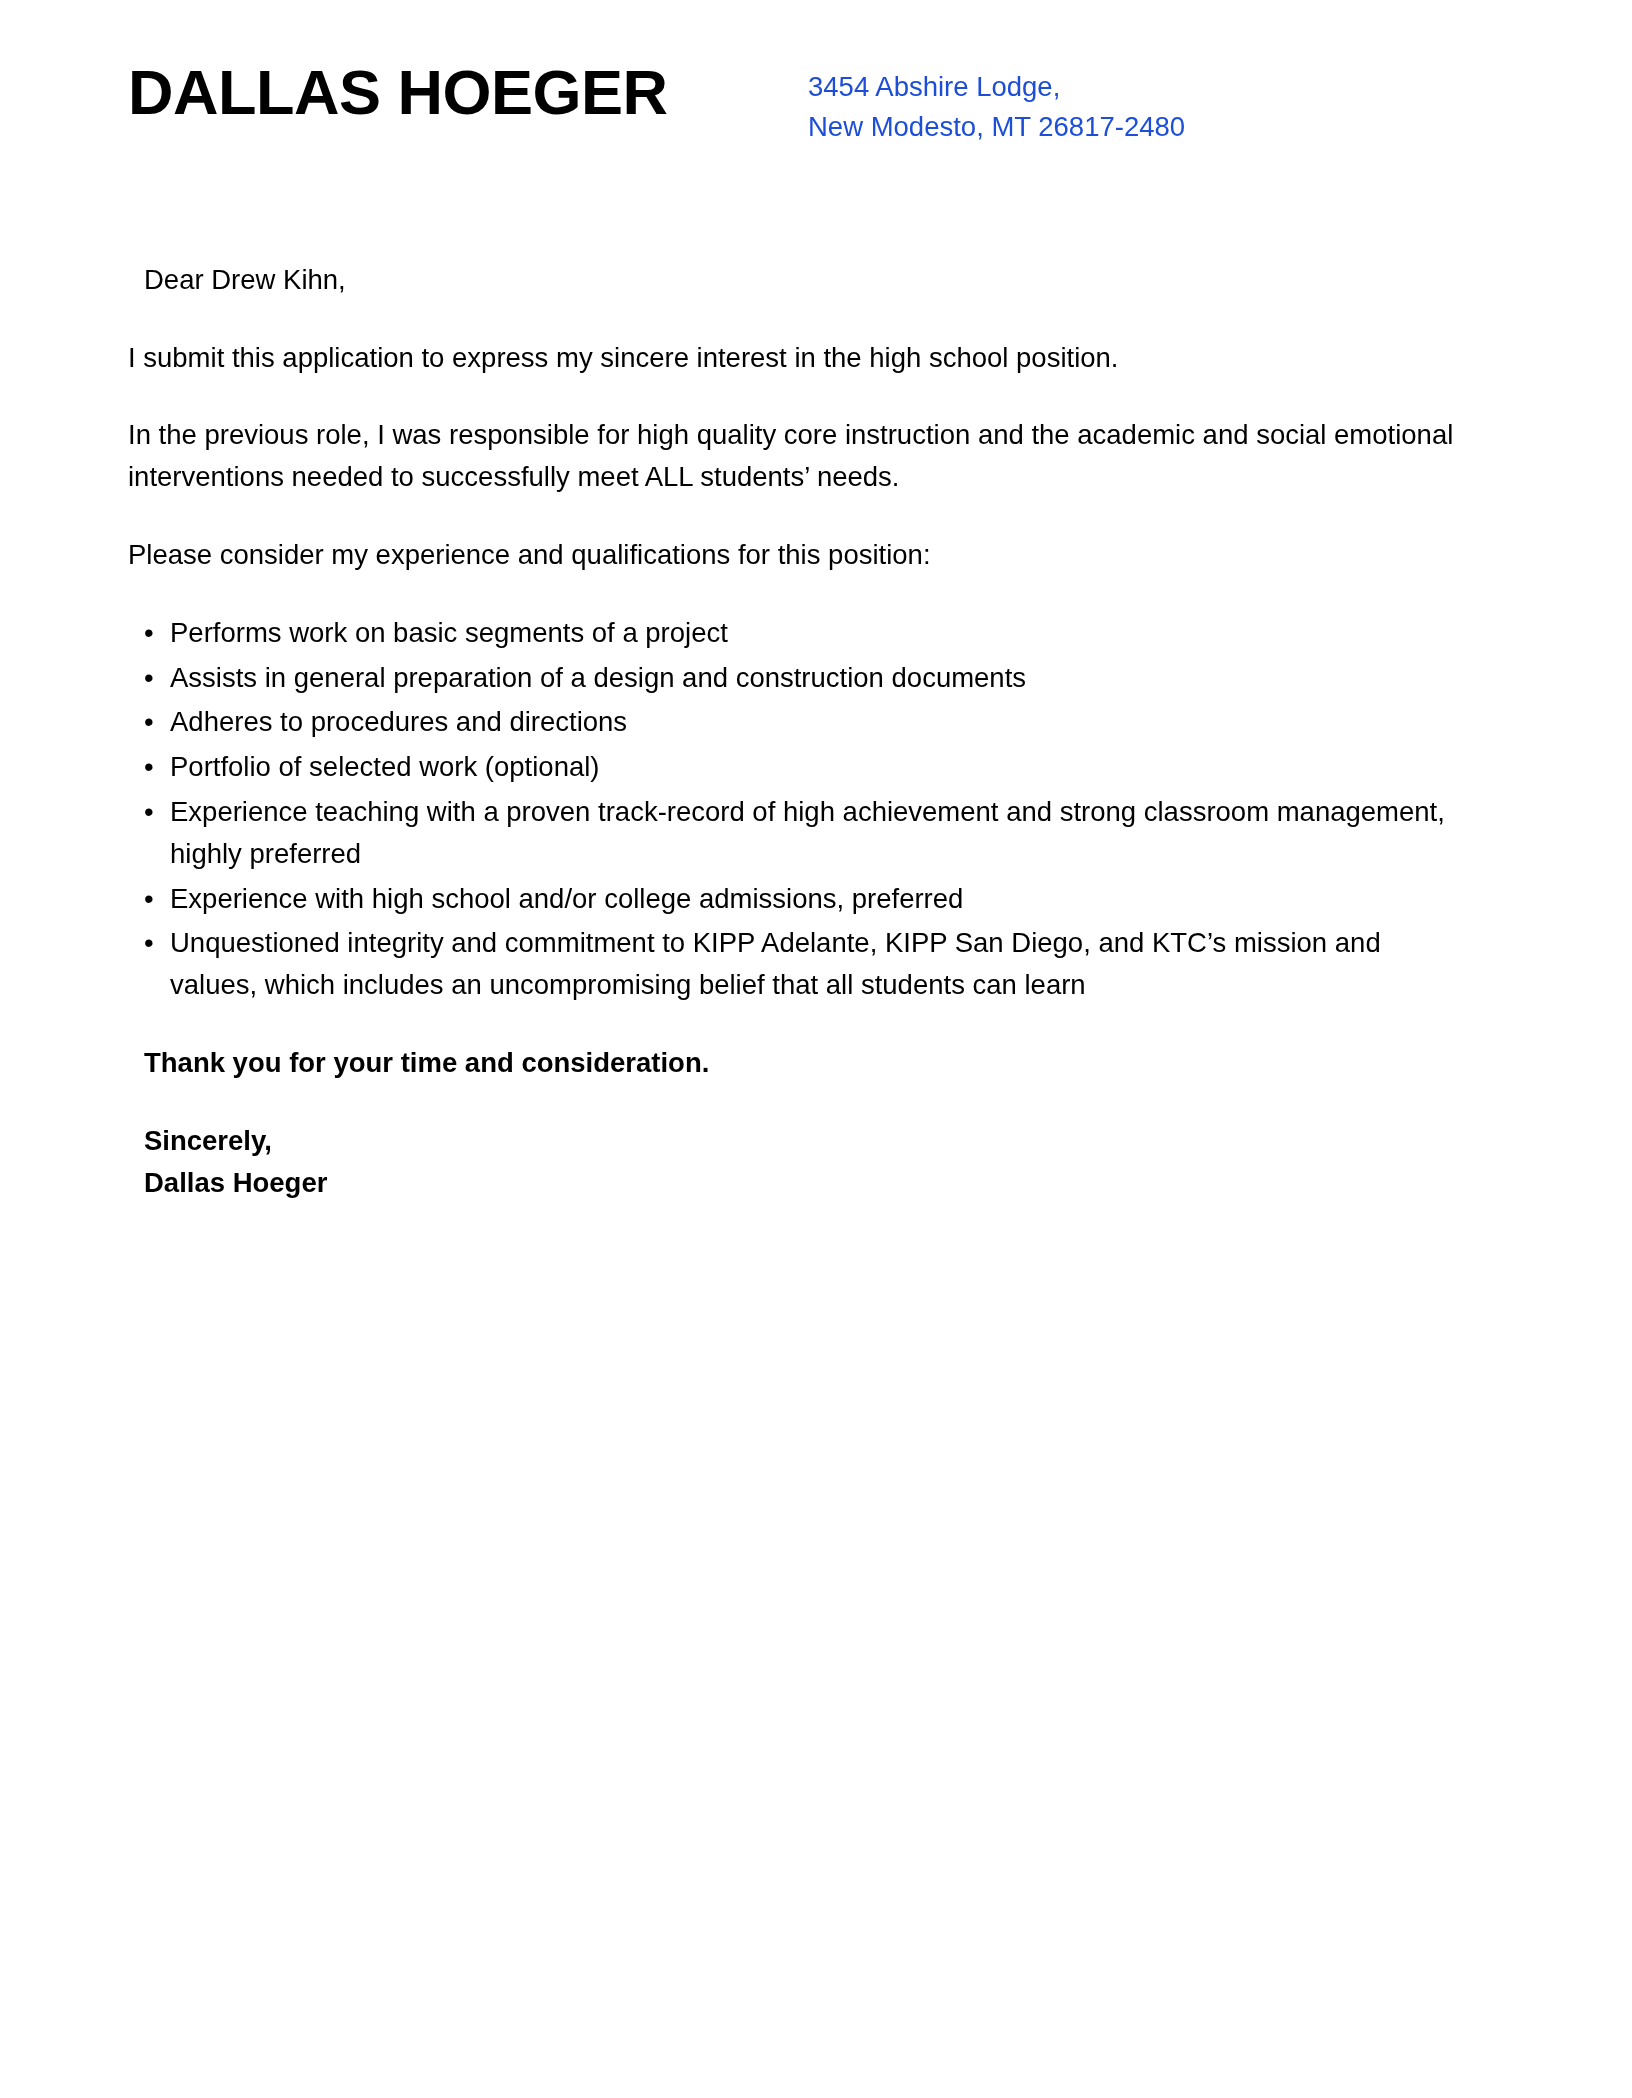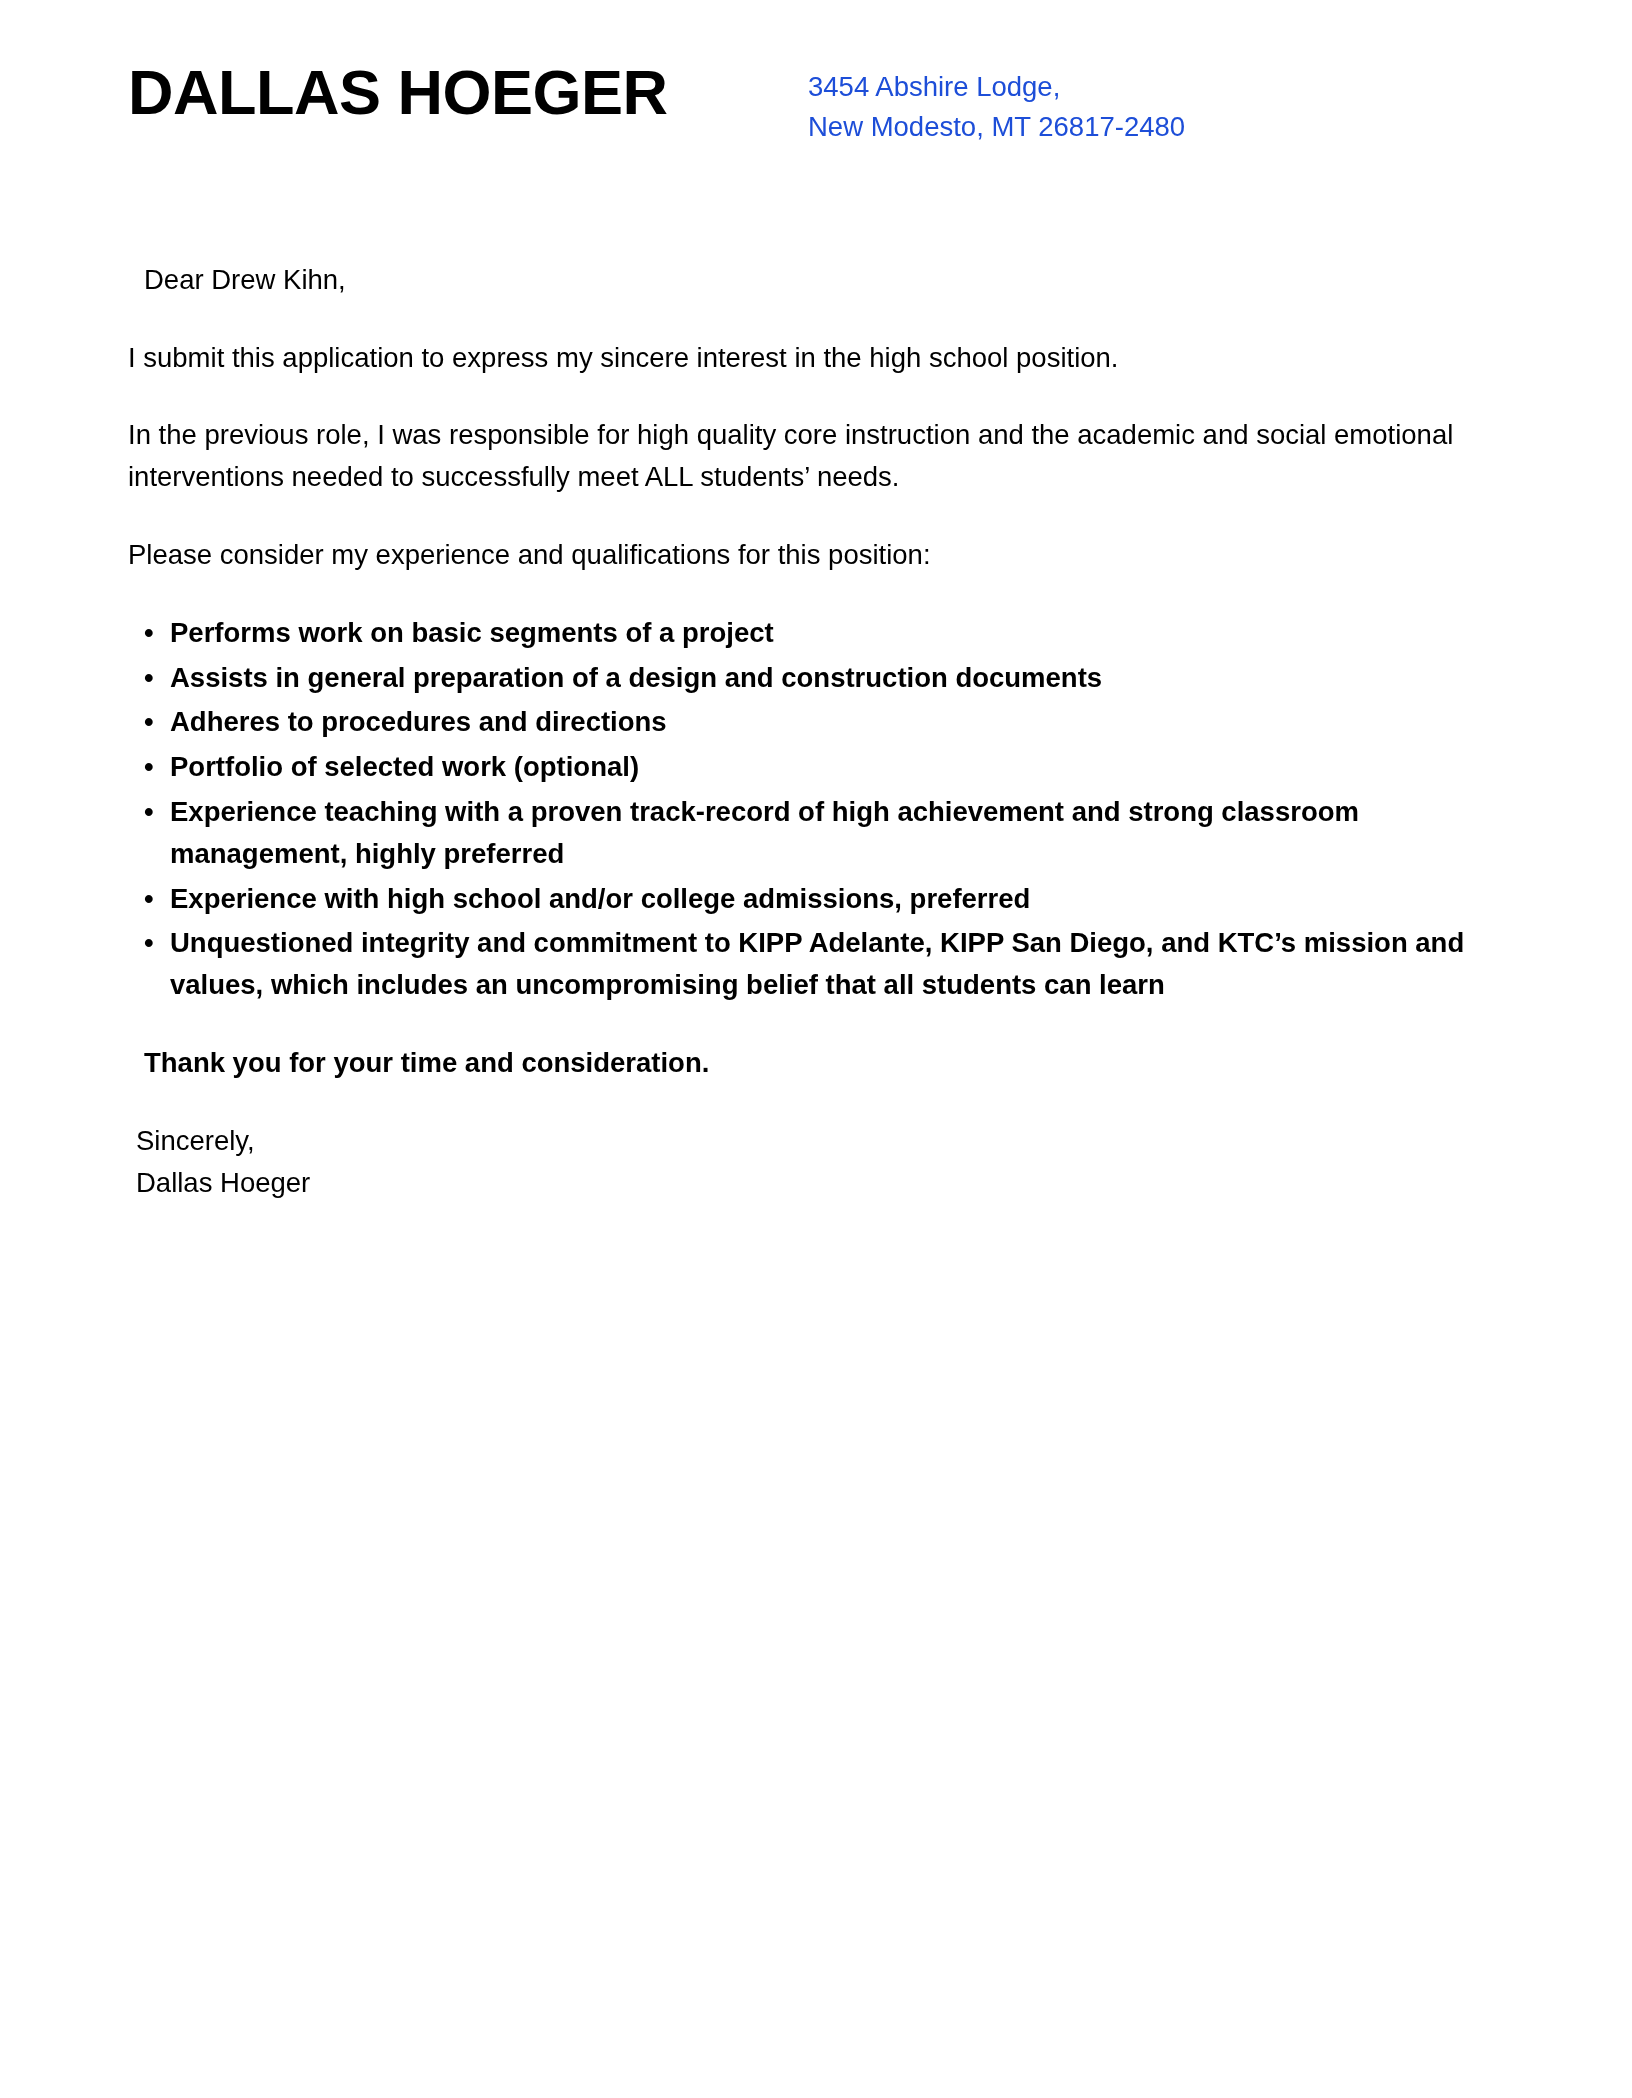--- a/index.html
+++ b/index.html
@@ -82,40 +82,40 @@
     margin: 0 0 36px 0;
     padding: 0;
     max-width: 1345px;
   }
 
   .qualifications-list li {
     position: relative;
     padding-left: 42px;
     margin: 0 0 3px 0;
     line-height: 1.52;
-    font-weight: bold;
   }
 
   .qualifications-list li::before {
     content: "\2022";
     position: absolute;
     left: 16px;
     top: 0;
     font-size: 27.5px;
     line-height: 1.52;
     color: #000000;
   }
 
   .closing-thanks {
     font-weight: 700;
     margin: 0 0 36px 16px;
   }
 
   .signature-block {
-    margin: 8px;
+    margin: 16px;
+    font-weight: bold;
   }
 
   .signature-line {
     display: block;
     margin: 0;
     line-height: 1.52;
   }
 </style>
 </head>
 <body>

